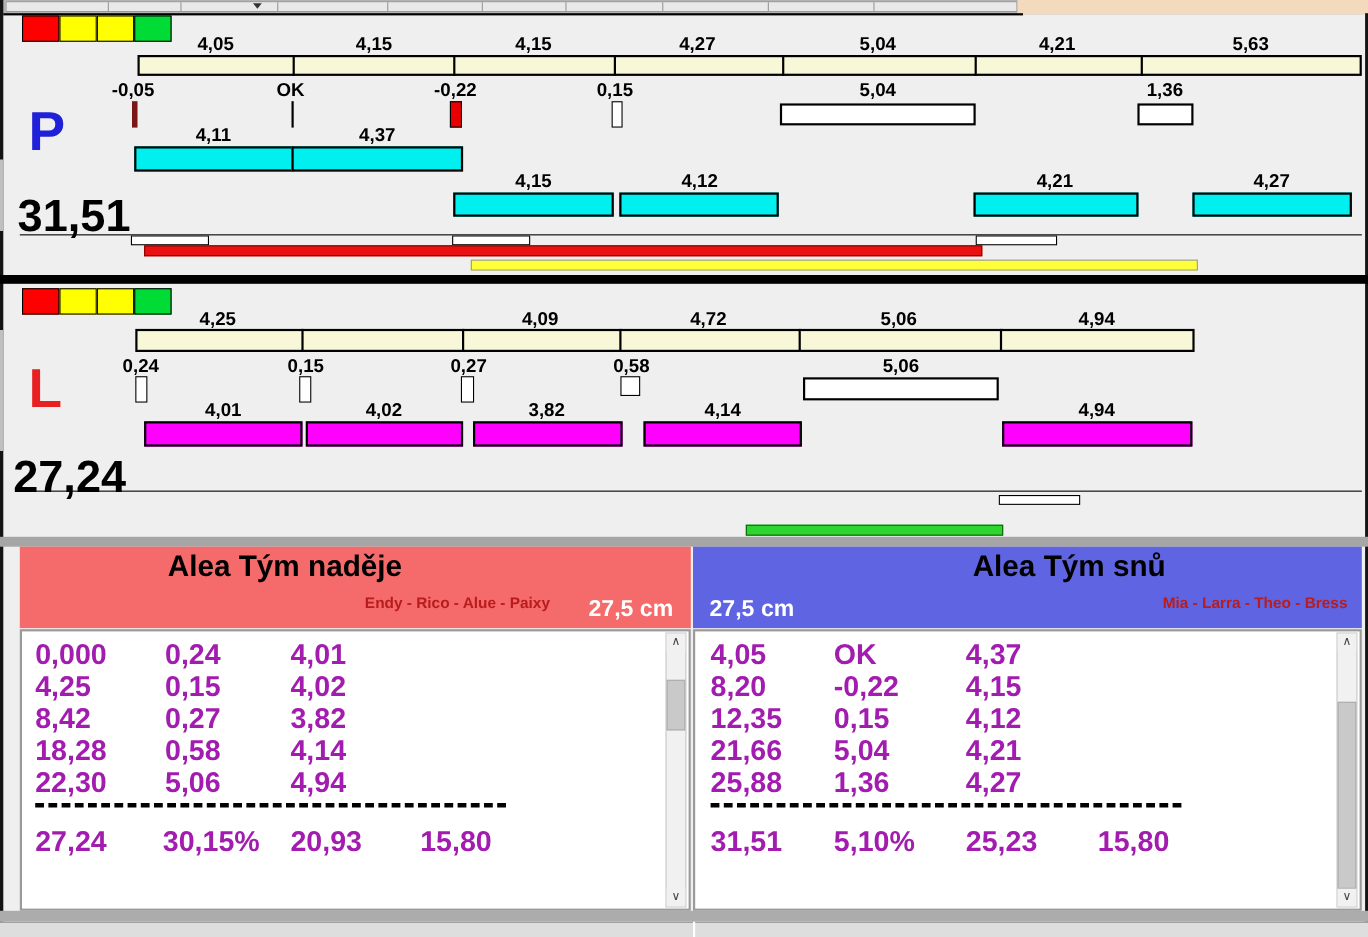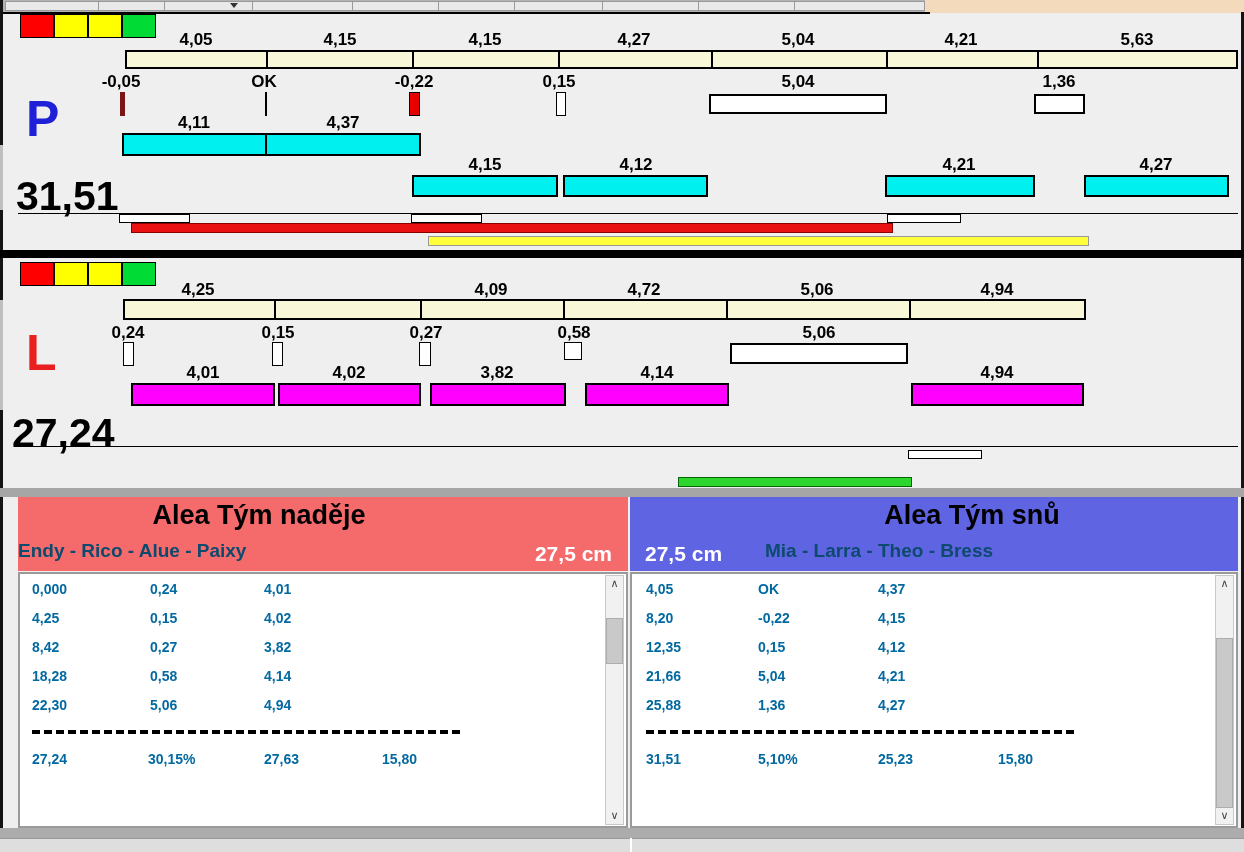--- a/index.html
+++ b/index.html
@@ -13,27 +13,27 @@
   .magenta{background:#FF00FF;}
   .whitebar{background:#FFFFFF;}
   .vline{position:absolute;width:2px;background:#000;}
   .light{position:absolute;width:34px;height:24px;border:1px solid #000;box-sizing:border-box;}
   .l-red{background:#FF0000;}.l-yellow{background:#FFFF00;}.l-green{background:#00DB35;}
   .big-total{position:absolute;font-weight:bold;font-size:41px;color:#000;line-height:1;}
   .lane-letter{position:absolute;font-weight:bold;font-size:50px;line-height:1;}
   .hline{position:absolute;height:2px;background:#000;}
   .team-header{position:absolute;top:497px;height:74px;}
   .team-title{position:absolute;font-weight:bold;font-size:27px;color:#000;text-align:center;line-height:1;}
-  .team-members{position:absolute;font-weight:bold;font-size:19px;color:#0c4a6e;text-align:left;line-height:1;}
+  .team-members{position:absolute;font-weight:bold;font-size:14px;color:#b91c1c;text-align:right;line-height:1;}
   .distance{position:absolute;font-weight:bold;font-size:21px;color:#fff;line-height:1;}
   .datebox{position:absolute;left:497px;top:495px;width:263px;height:37px;background:#fff;
            border:1px solid #888;box-sizing:border-box;font-size:23px;color:#000;
            text-align:center;line-height:34px;white-space:nowrap;}
   .rtable{position:absolute;top:572px;height:256px;background:#fff;border:2px solid #9A9A9A;box-sizing:border-box;}
-  .cell{position:absolute;font-weight:bold;font-size:14px;color:#0369a1;white-space:nowrap;line-height:1;}
+  .cell{position:absolute;font-weight:bold;font-size:26px;color:#a21caf;white-space:nowrap;line-height:1;}
   .dashsep{position:absolute;border-bottom:4px dashed #000;}
   .sbar{position:absolute;width:19px;background:#F1F1F1;border:1px solid #C9C9C9;box-sizing:border-box;}
   .sbtn{position:absolute;left:0;width:17px;height:16px;background:#F1F1F1;color:#444;
         font-size:11px;text-align:center;line-height:15px;}
   .sthumb{position:absolute;left:0;width:17px;background:#C9C9C9;border:1px solid #ADADAD;box-sizing:border-box;}
   .caret{position:absolute;width:0;height:0;border-left:4px solid transparent;border-right:4px solid transparent;border-top:5px solid #333;}
   .tickline{position:absolute;width:1px;background:#999;top:0;bottom:0;}
 </style>
 </head>
 <body>
@@ -198,21 +198,21 @@
     <div class="cell" style="left:244px;top:66px;">3,82</div>
     <div class="cell" style="left:12px;top:95px;">18,28</div>
     <div class="cell" style="left:130px;top:95px;">0,58</div>
     <div class="cell" style="left:244px;top:95px;">4,14</div>
     <div class="cell" style="left:12px;top:124px;">22,30</div>
     <div class="cell" style="left:130px;top:124px;">5,06</div>
     <div class="cell" style="left:244px;top:124px;">4,94</div>
     <div class="dashsep" style="left:12px;top:156px;width:428px;"></div>
     <div class="cell" style="left:12px;top:178px;">27,24</div>
     <div class="cell" style="left:128px;top:178px;">30,15%</div>
-    <div class="cell" style="left:244px;top:178px;">27,63</div>
+    <div class="cell" style="left:244px;top:178px;">20,93</div>
     <div class="cell" style="left:362px;top:178px;">15,80</div>
     <div class="sbar" style="left:585px;top:1px;height:250px;">
       <div class="sbtn" style="top:0;">∧</div>
       <div class="sthumb" style="top:42px;height:46px;"></div>
       <div class="sbtn" style="bottom:0;">∨</div>
     </div>
   </div>
 
   <div class="rtable" style="left:630px;width:608px;">
     <div class="cell" style="left:14px;top:8px;">4,05</div>

